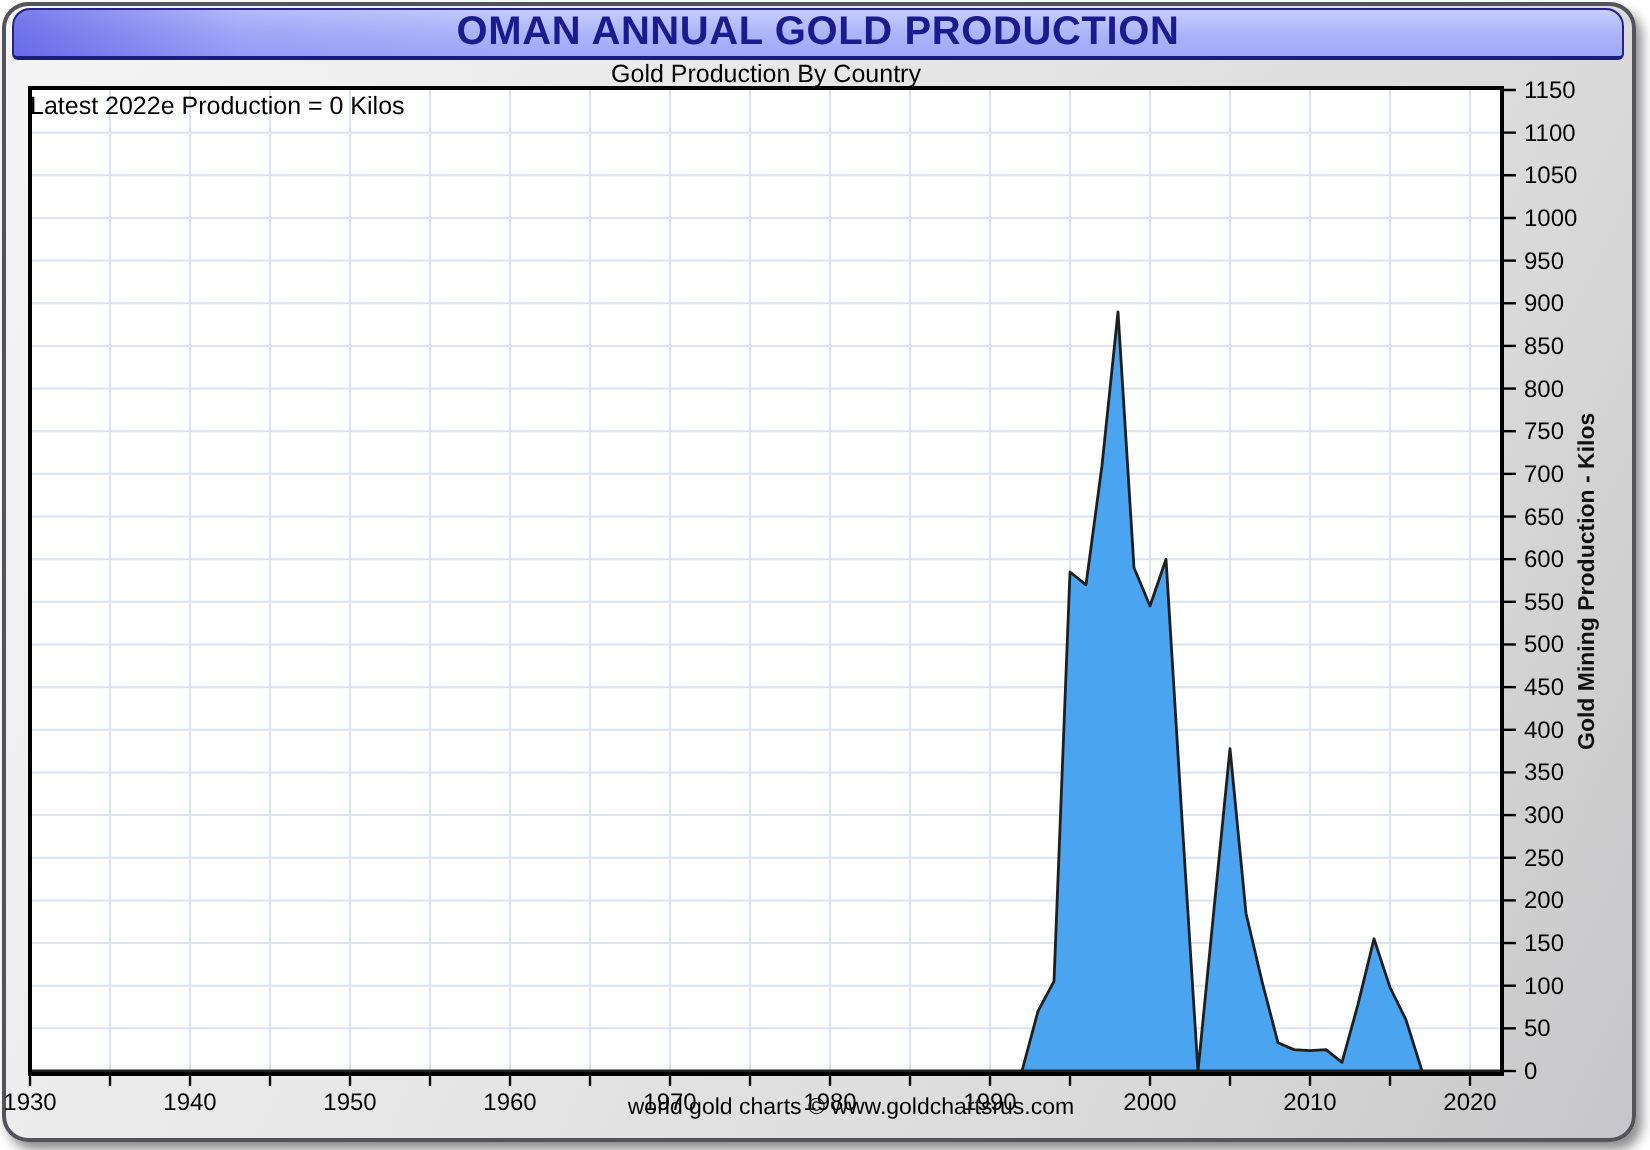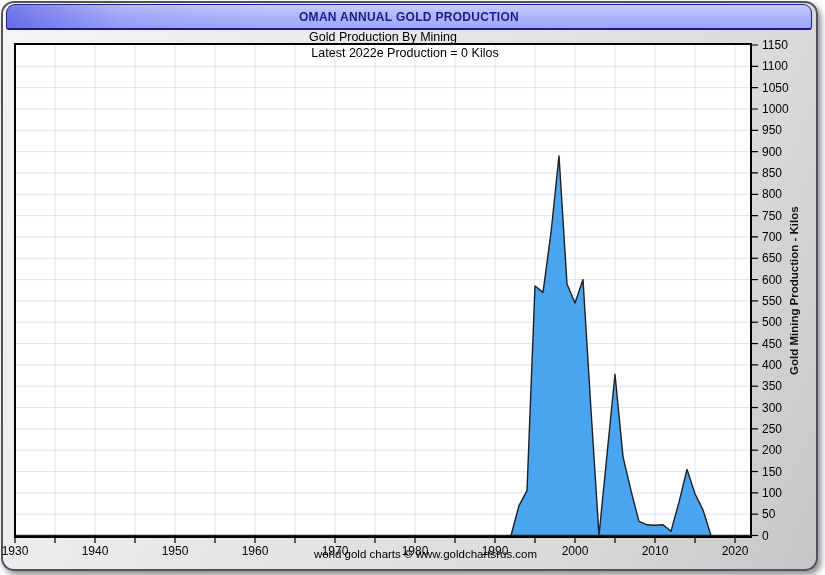--- a/index.html
+++ b/index.html
@@ -8,45 +8,45 @@
     border-radius:13px;overflow:hidden;
     background:linear-gradient(115deg,#f5f5f5 0%,#e9e9e9 35%,#dadada 75%,#c6c6c8 100%);
     box-shadow:inset 0 0 0 2px #53535e, 3px 4px 6px rgba(0,0,0,.45);}
   .titlebar{position:absolute;left:5px;top:3px;width:806px;height:26px;
     border:1px solid #22228c;border-bottom:2px solid #1b1b7e;
     border-radius:9px 9px 3px 3px;box-sizing:border-box;
     background:
       linear-gradient(90deg, rgba(58,58,220,.55) 0%, rgba(110,114,238,.22) 14%, rgba(255,255,255,0) 32%),
       linear-gradient(180deg,#c6ccfb 0%,#aeb6f9 48%,#9ea8f7 100%);
     display:flex;align-items:center;justify-content:center;}
-  .titlebar span{font-size:12px;font-weight:bold;color:#1b1b8e;letter-spacing:.3px;}
+  .titlebar span{font-size:20px;font-weight:bold;color:#1b1b8e;letter-spacing:.3px;}
   .subtitle1{position:absolute;left:14px;top:29px;width:736px;text-align:center;
     font-size:12.5px;color:#000;}
-  .subtitle2{position:absolute;left:14px;top:45px;width:780px;text-align:center;
+  .subtitle2{position:absolute;left:14px;top:45px;width:780px;text-align:left;
     font-size:12.5px;color:#000;}
   .ytitle{position:absolute;left:781px;top:43px;width:24px;height:493px;
     display:flex;align-items:center;justify-content:center;
     writing-mode:vertical-rl;transform:rotate(180deg);
     font-size:11.5px;font-weight:bold;color:#111;}
   .footer{position:absolute;left:0;top:547px;width:817px;text-align:center;
     font-size:11.5px;color:#000;margin-left:16px;}
   #chart-svg{position:absolute;left:0;top:0;
     font-family:"Liberation Sans", sans-serif;}
   #chart-svg text{fill:#000;font-size:12px;}
 </style>
 </head>
 <body>
 
 <div class="frame">
 
   <div class="titlebar">
     <span>OMAN ANNUAL GOLD PRODUCTION</span>
   </div>
 
-  <div class="subtitle1">Gold Production By Mining</div>
+  <div class="subtitle1">Gold Production By Country</div>
 
   <svg id="chart-svg" width="817" height="570">
       <rect x="14" y="43" width="736" height="493" fill="#ffffff"></rect>
       <g stroke="#d9e5f7" stroke-width="1">
         <line x1="54" y1="44" x2="54" y2="535"></line>
         <line x1="94" y1="44" x2="94" y2="535"></line>
         <line x1="134" y1="44" x2="134" y2="535"></line>
         <line x1="174" y1="44" x2="174" y2="535"></line>
         <line x1="214" y1="44" x2="214" y2="535"></line>
         <line x1="254" y1="44" x2="254" y2="535"></line>

